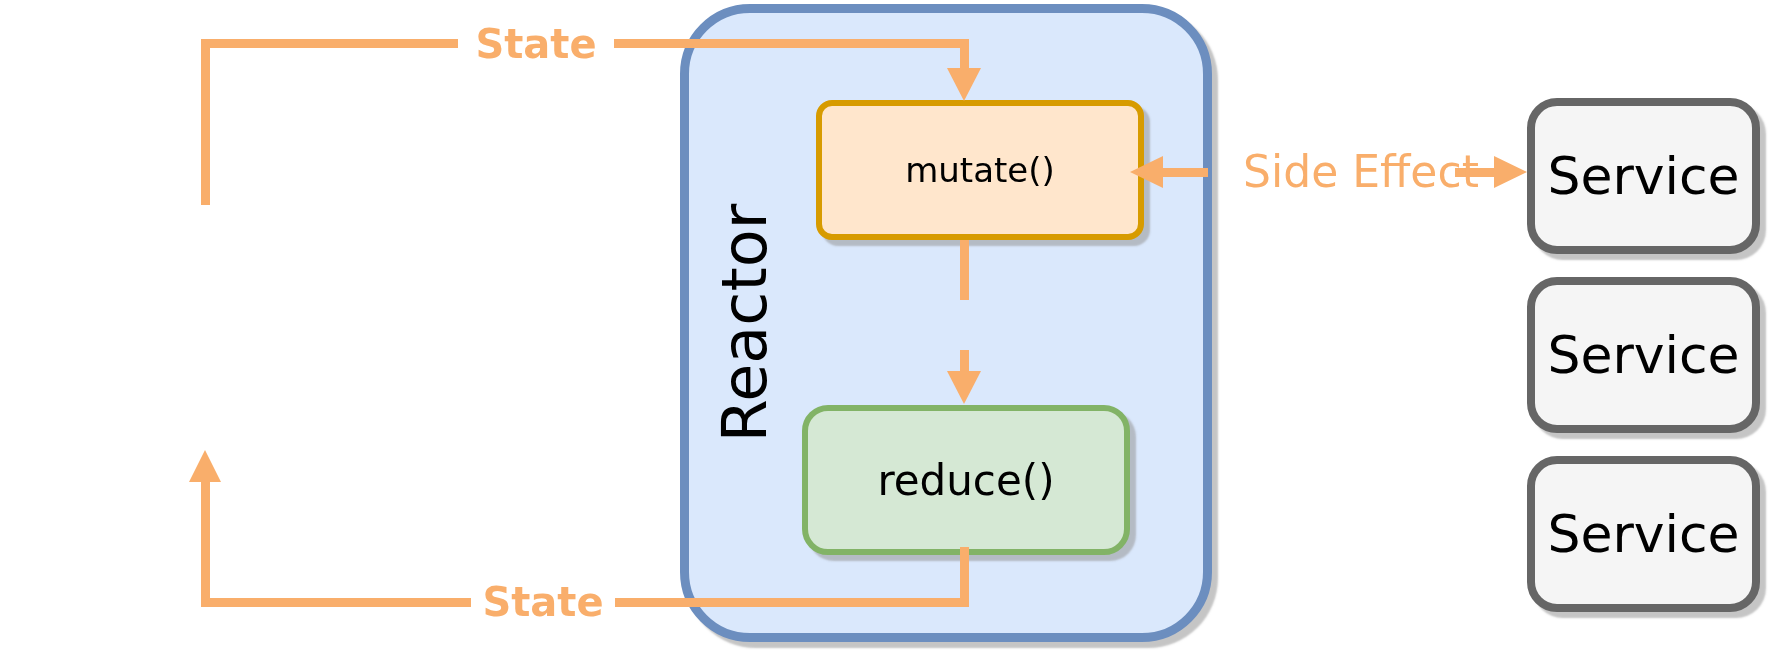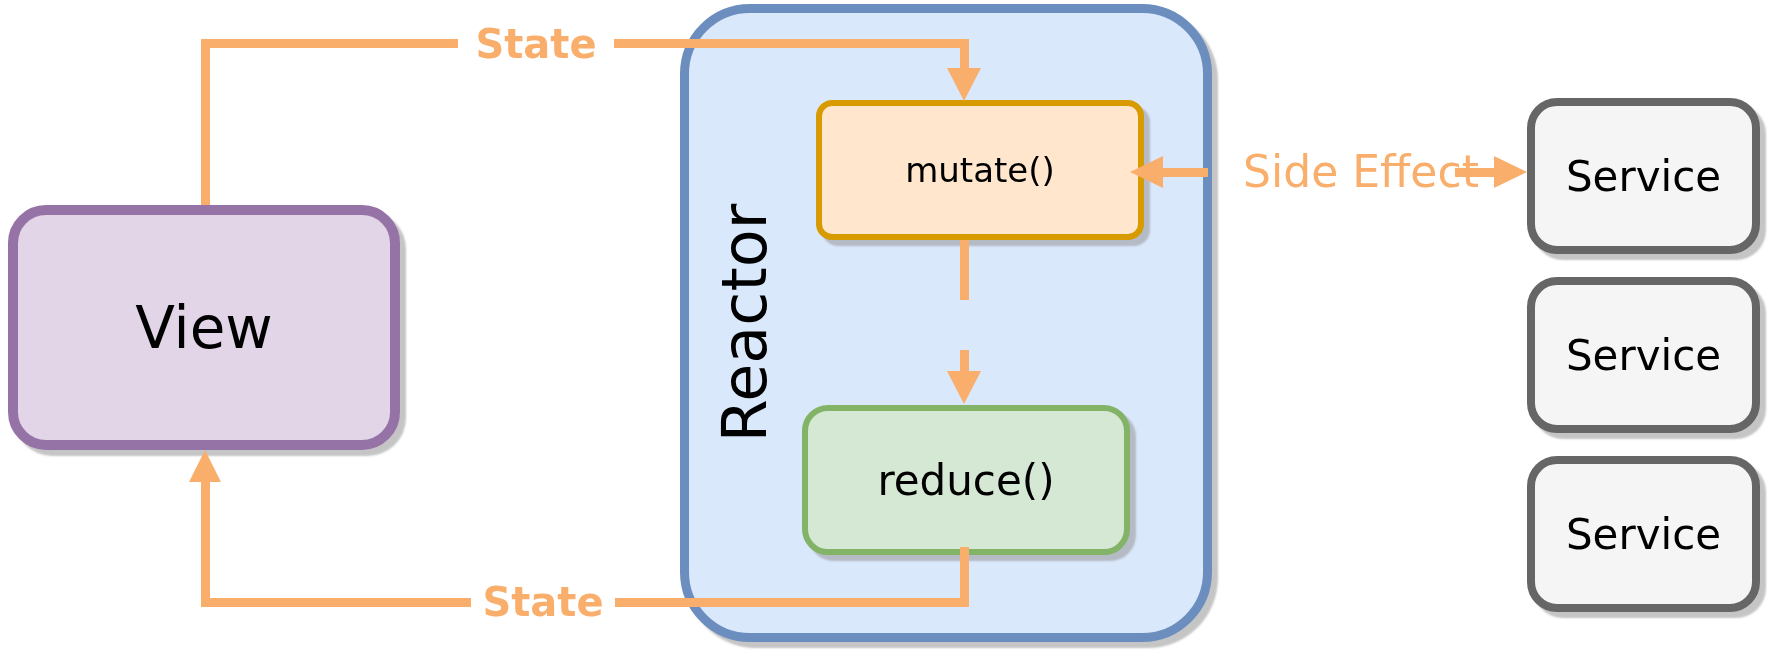--- a/index.html
+++ b/index.html
@@ -38,21 +38,21 @@
     border-radius:16px; font-size:34px;margin-left:14px;
   }
   .reduce-node {
     left:802px; top:405px; width:328px; height:150px;
     background:var(--reduce_fill); border:6px solid var(--reduce_border);
     border-radius:26px; font-size:42px;
   }
   .service-node {
     left:1527px; width:233px; height:156px;
     background:var(--service_fill); border:8px solid var(--service_border);
-    border-radius:30px; font-size:42px;
+    border-radius:30px; font-size:52px;
   }
   .service-1 { top:98px; }
   .service-2 { top:277px; }
   .service-3 { top:456px; }
 
   
   .seg { position:absolute; background:var(--arrow); }
   .head { position:absolute; width:0; height:0; }
   .head-down  { border-left:17px solid transparent; border-right:17px solid transparent; border-top:33px solid var(--arrow); }
   .head-up    { border-left:16px solid transparent; border-right:16px solid transparent; border-bottom:32px solid var(--arrow); }
@@ -93,23 +93,20 @@
   .se-h1 { left:1161px; top:168px; width:47px; height:9px; }
   .se-h2 { left:1455px; top:168px; width:42px; height:9px; }
   .se-head-r { left:1494px; top:156px; }
   .side-effect-label { left:1331px; top:172px; }
 </style>
 </head>
 <body>
 
 <div class="canvas">
 
-  <div class="node view-node">
-    <span>View</span>
-  </div>
 
   <div class="node reactor-node">
     <span class="reactor-label">Reactor</span>
   </div>
 
   <div class="node mutate-node">
     <span>mutate()</span>
   </div>
 
   <div class="node reduce-node">

